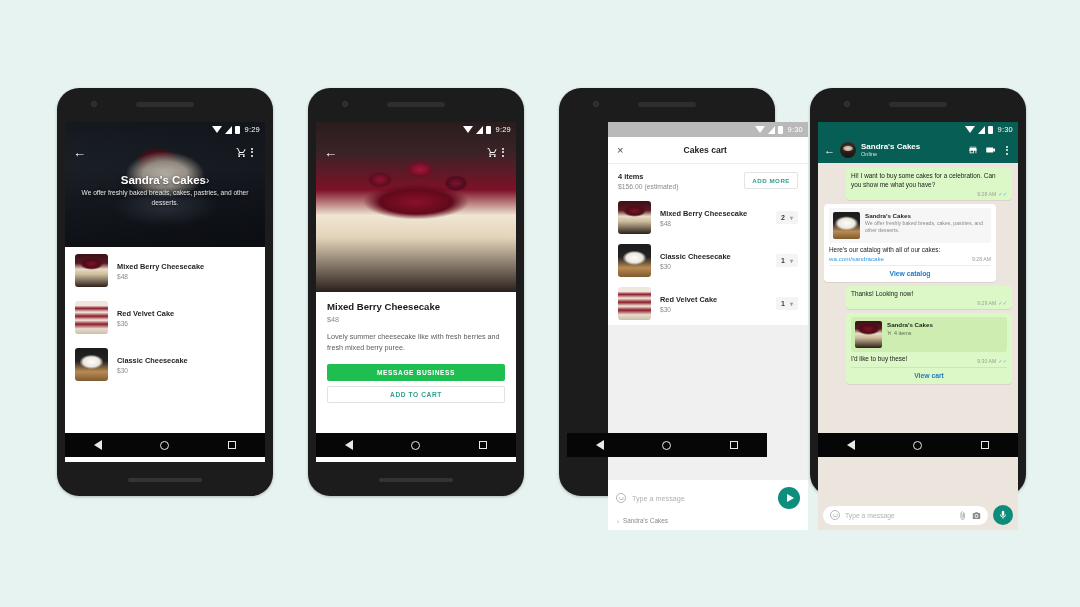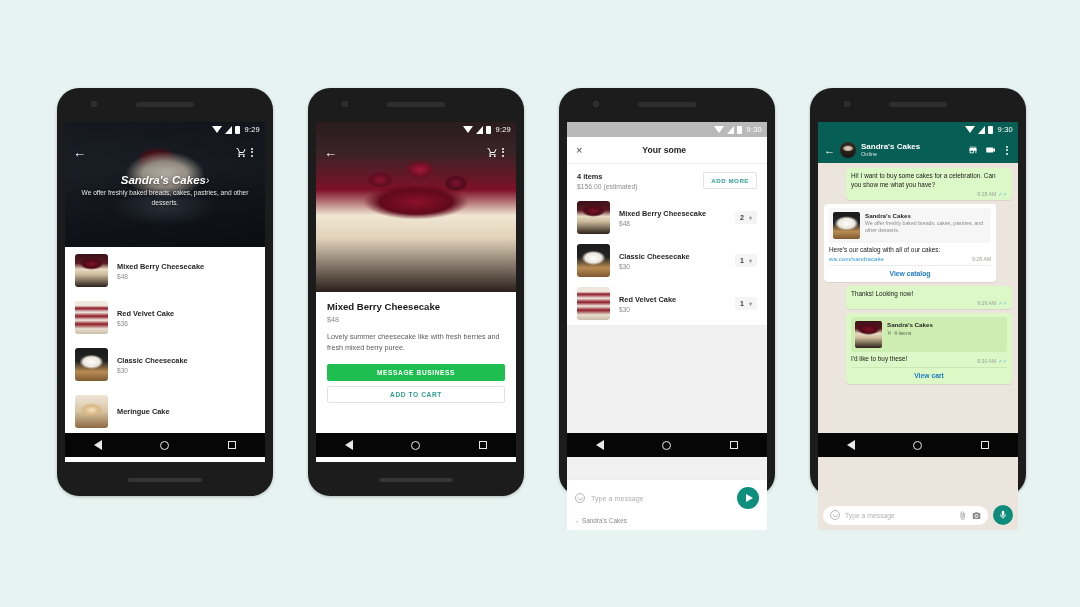--- a/index.html
+++ b/index.html
@@ -5,21 +5,21 @@
   * { box-sizing: border-box; margin:0; padding:0; }
   body {
     width:1080px; height:607px; overflow:hidden;
     background:#e7f3f0;
     font-family:"Liberation Sans", sans-serif;
     -webkit-font-smoothing:antialiased;
   }
   .stage { position:relative; width:1080px; height:607px; }
 
   
-  .phone { position:absolute; width:216px; height:408px; }
+  .phone { position:absolute; width:216px; height:408px;padding-left:41px; }
   .phone .body {
     position:absolute; inset:0;
     background:#1c1c1c; border-radius:22px;
     box-shadow:0 1px 3px rgba(0,0,0,.25);
   }
   .phone .earpiece {
     position:absolute; top:14px; left:50%; transform:translateX(-50%);
     width:58px; height:5px; background:#2e2e2e; border-radius:3px;
   }
   .phone .cam {
@@ -69,21 +69,21 @@
   .hero-shade { position:absolute; inset:0; background:linear-gradient(180deg,rgba(8,10,14,.55) 0%,rgba(8,10,14,.18) 38%,rgba(8,10,14,.55) 100%); }
   .hero-top { position:absolute; top:0; left:0; right:0; }
   .hero-actions { display:flex; align-items:center; padding:4px 8px 0; height:26px; }
   .icon-btn { color:#fff; display:flex; align-items:center; justify-content:center; cursor:pointer; }
   .hero-actions .spacer { flex:1; }
   .arrow-left { font-size:13px; line-height:1; }
   .cart-ico svg { display:block; }
   .kebab { display:flex; flex-direction:column; gap:1.5px; padding:2px 4px; }
   .kebab i { width:2px;height:2px;border-radius:50%;background:#fff;display:block; }
   .hero-text { position:absolute; left:0; right:0; top:52px; text-align:center; padding:0 14px; }
-  .hero-title { color:#fff; font-size:11.5px; font-weight:bold; text-shadow:0 1px 3px rgba(0,0,0,.6);font-style:italic; }
+  .hero-title { color:#fff; font-size:11.5px; font-weight:bold; text-shadow:0 1px 3px rgba(0,0,0,.6); }
   .hero-title .chev { font-weight:normal; font-size:10px; }
   .hero-sub { color:#e6e6e6; font-size:6.6px; line-height:1.45; margin-top:2px; text-shadow:0 1px 3px rgba(0,0,0,.7); }
 
   .plist { background:#fff; }
   .prow { display:flex; align-items:center; gap:9px; padding:7px 10px; }
   .thumb { width:33px; height:33px; border-radius:3px; flex:none; }
   .pname { font-size:7.4px; color:#1f1f1f; font-weight:600; }
   .pprice { font-size:6.6px; color:#8b8b8b; margin-top:2px; }
 
   
@@ -255,26 +255,20 @@
             <span class="pprice" style="display:block">$36</span>
           </span>
         </div>
         <div class="prow">
           <span class="thumb cake-classic"></span>
           <span>
             <span class="pname" style="display:block">Classic Cheesecake</span>
             <span class="pprice" style="display:block">$30</span>
           </span>
         </div>
-        <div class="prow">
-          <span class="thumb cake-meringue"></span>
-          <span>
-            <span class="pname" style="display:block">Meringue Cake</span>
-          </span>
-        </div>
       </div>
     </div>
 
     <div class="navbar">
       <span class="nav-back"></span>
       <span class="nav-home"></span>
       <span class="nav-recent"></span>
     </div>
   </div>
 
@@ -337,21 +331,21 @@
       <div class="statusbar cart-status">
         <span class="st-wifi"></span>
         <span class="st-sig"></span>
         <span class="st-bat"></span>
         <span class="st-time">9:30</span>
       </div>
 
       <div class="cart-sheet">
         <div class="cart-head">
           <span class="cart-x">×</span>
-          <span class="cart-title">Your some</span>
+          <span class="cart-title">Cakes cart</span>
         </div>
 
         <div class="cart-summary">
           <span class="cs-left">
             <span class="cs-count" style="display:block">4 items</span>
             <span class="cs-total" style="display:block">$156.00 (estimated)</span>
           </span>
           <span class="btn-addmore">ADD MORE</span>
         </div>
 

